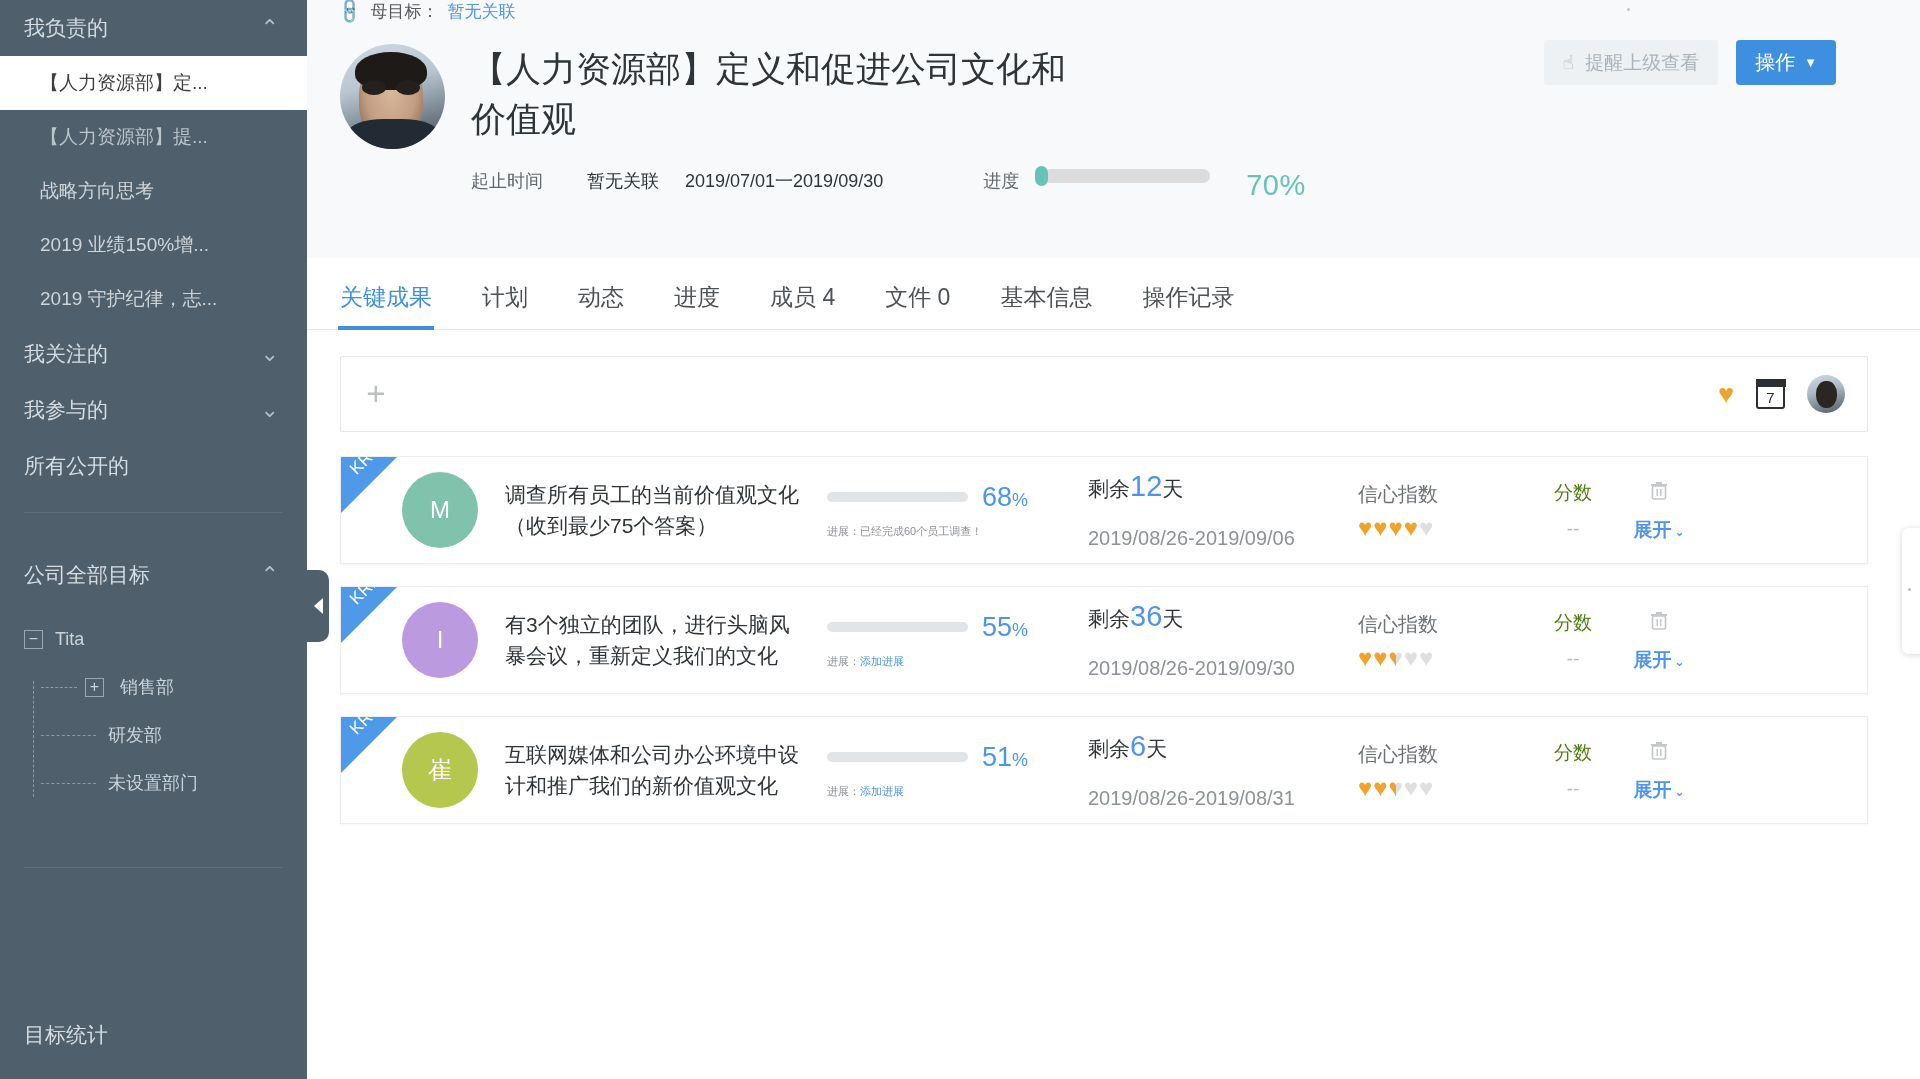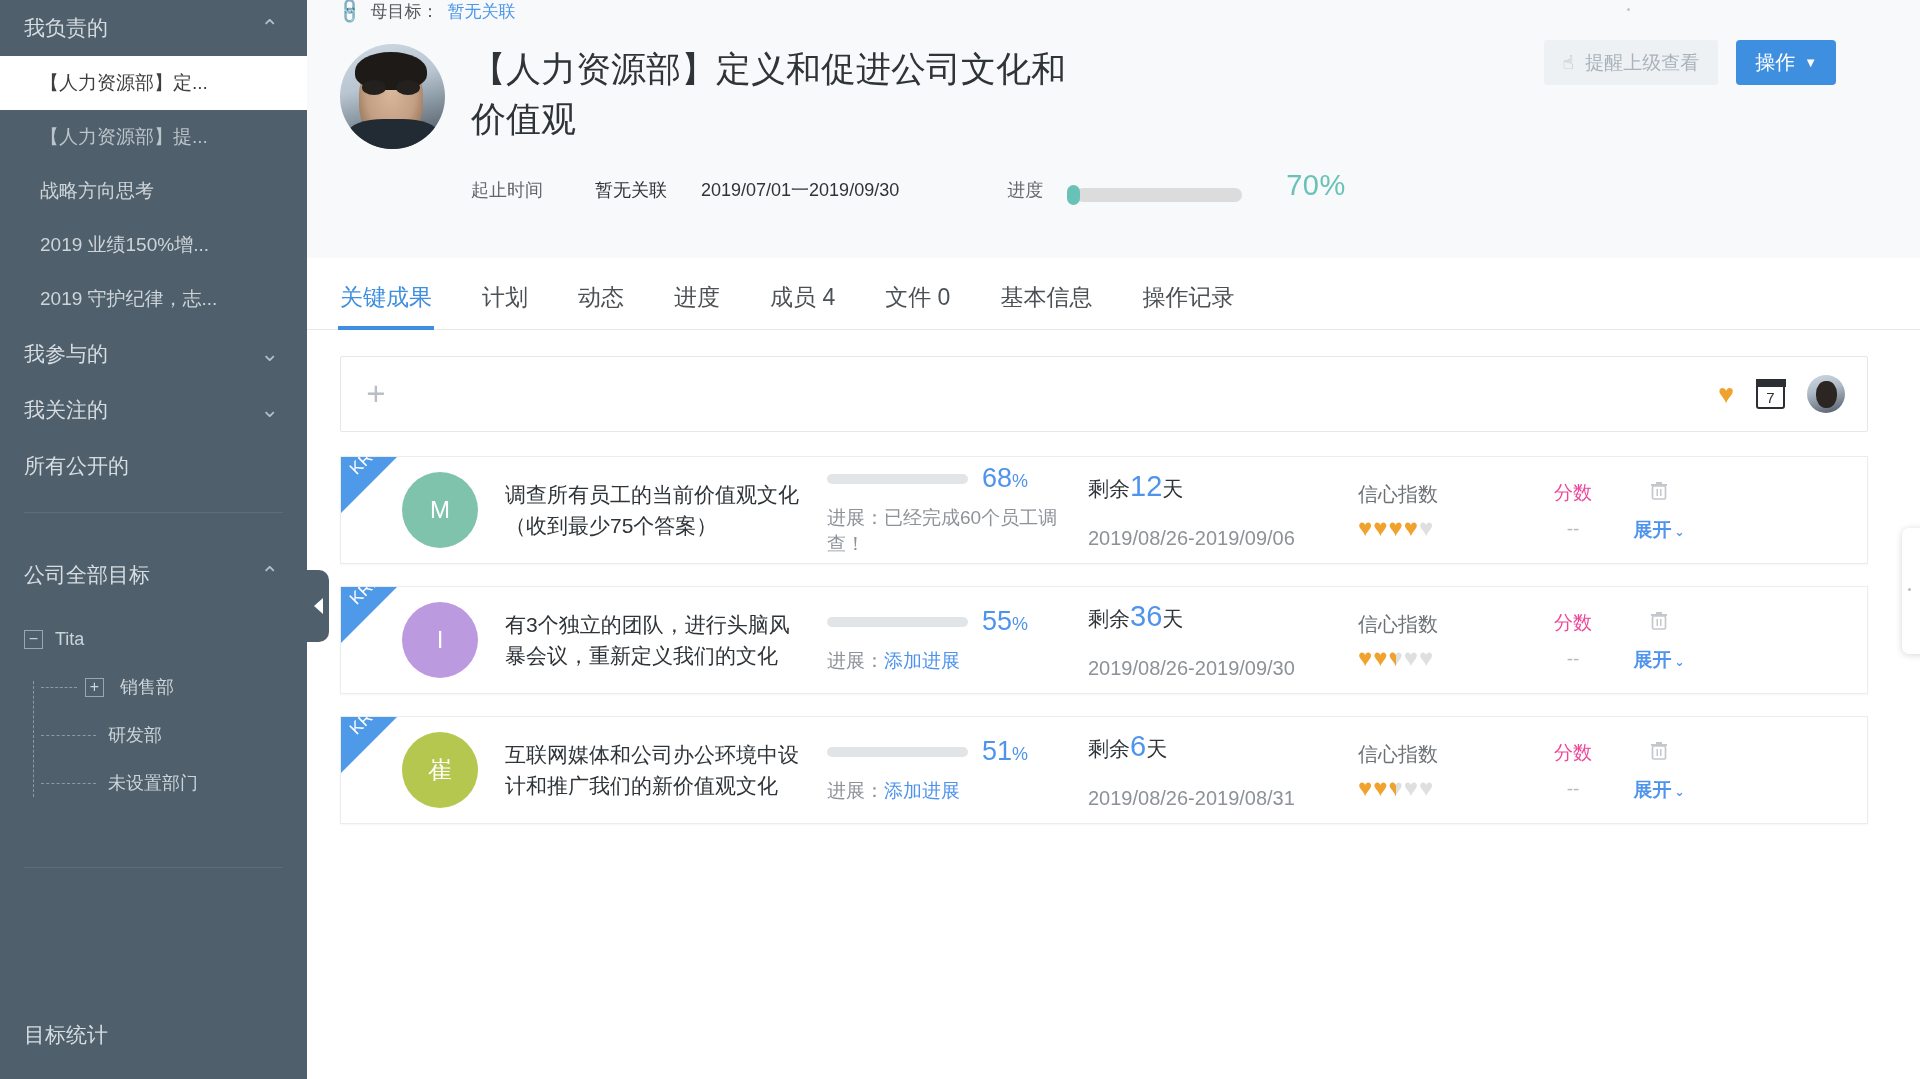--- a/index.html
+++ b/index.html
@@ -110,21 +110,21 @@
   .avatar-big .body {
     position: absolute; left: 8px; bottom: -4px; width: 90px; height: 34px;
     border-radius: 40% 40% 0 0; background: #222a33;
   }
 
   .hero-texts { padding-left: 26px; flex: 1; }
   .goal-title {
     font-size: 35px; color: #2f3438; line-height: 1.42;
     max-width: 620px; font-weight: 400;
   }
-  .meta-row { display: flex; align-items: flex-end; margin-top: 26px; gap: 16px; }
+  .meta-row { display: flex; align-items: flex-start; margin-top: 26px; gap: 8px; }
   .meta-label { font-size: 18px; color: #63686d; }
   .meta-q { font-size: 18px; color: #2f3438; margin-left: 36px; }
   .meta-range { font-size: 18px; color: #2f3438; margin-left: 18px; }
   .prog-label { font-size: 18px; color: #63686d; margin-left: 92px; }
   .prog-track {
     width: 166px; height: 14px; border-radius: 7px; background: #dcdcdc;
     margin-left: 17px; position: relative;
   }
   .prog-fill { height: 14px; border-radius: 7px; background: #69c2b8; position: relative; }
   .prog-knob {
@@ -225,38 +225,38 @@
   }
   .kr-title {
     width: 300px; margin-left: 27px; font-size: 21px; color: #2f3438; line-height: 1.5;
   }
   .kr-progress { width: 245px; margin-left: 22px; }
   .kr-prog-top { display: flex; align-items: center; gap: 14px; }
   .kr-track { width: 141px; height: 10px; border-radius: 5px; background: #e2e5e8; }
   .kr-fill { height: 10px; border-radius: 5px; background: #4f94ec; }
   .kr-pct { font-size: 27px; color: #4f94ec; }
   .kr-pct small { font-size: 18px; }
-  .kr-prog-sub { margin-top: 11px; font-size: 19px; color: #8d9298; }
+  .kr-prog-sub { margin-top: 11px; font-size: 11px; color: #8d9298; }
   .kr-prog-sub a { color: #4f94ec; text-decoration: none; cursor: pointer; }
   .kr-days { width: 270px; margin-left: 16px; }
   .kr-days-top { font-size: 21px; color: #2f3438; }
   .kr-days-top b { color: #4f94ec; font-size: 29px; font-weight: 400; }
   .kr-days-sub { margin-top: 24px; font-size: 20px; color: #8d9298; }
   .kr-conf { width: 175px; }
   .kr-conf-label { font-size: 20px; color: #6d7276; }
   .hearts { margin-top: 8px; display: flex; gap: 1px; }
   .heart { font-size: 24px; line-height: 1; color: #dedfe1; position: relative; display: inline-block; }
   .heart.on { color: #f0a22e; }
   .heart.half { color: #dedfe1; }
   .heart.half::before {
     content: "\2665"; position: absolute; left: 0; top: 0; width: 50%;
     overflow: hidden; color: #f0a22e;
   }
   .kr-score { width: 80px; text-align: center; }
-  .kr-score-label { font-size: 19px; color: #ec4899; }
+  .kr-score-label { font-size: 19px; color: #4d7c0f; }
   .kr-score-val { margin-top: 12px; font-size: 19px; color: #b4b9be; }
   .kr-actions { width: 92px; text-align: center; font-weight: bold; }
   .trash-icon { display: inline-block; cursor: pointer; }
   .kr-expand { margin-top: 10px; font-size: 19px; color: #4f94ec; cursor: pointer; }
   .kr-expand .caret-down { font-size: 12px; margin-left: 3px; }
 
   
   .right-panel {
     position: absolute; right: -8px; top: 528px; width: 26px; height: 126px;
     background: #fff; border-radius: 7px;
@@ -285,25 +285,25 @@
       <span>战略方向思考</span>
     </div>
     <div class="sb-item">
       <span>2019 业绩150%增...</span>
     </div>
     <div class="sb-item">
       <span>2019 守护纪律，志...</span>
     </div>
 
     <div class="sb-group-head">
+      <span>我关注的</span>
+      <span class="chev down"></span>
+    </div>
+    <div class="sb-group-head">
       <span>我参与的</span>
-      <span class="chev down"></span>
-    </div>
-    <div class="sb-group-head">
-      <span>我关注的</span>
       <span class="chev down"></span>
     </div>
     <div class="sb-group-head">
       <span>所有公开的</span>
     </div>
 
     <div class="sb-divider"></div>
 
     <div class="sb-group-head" style="margin-top:34px">
       <span>公司全部目标</span>

